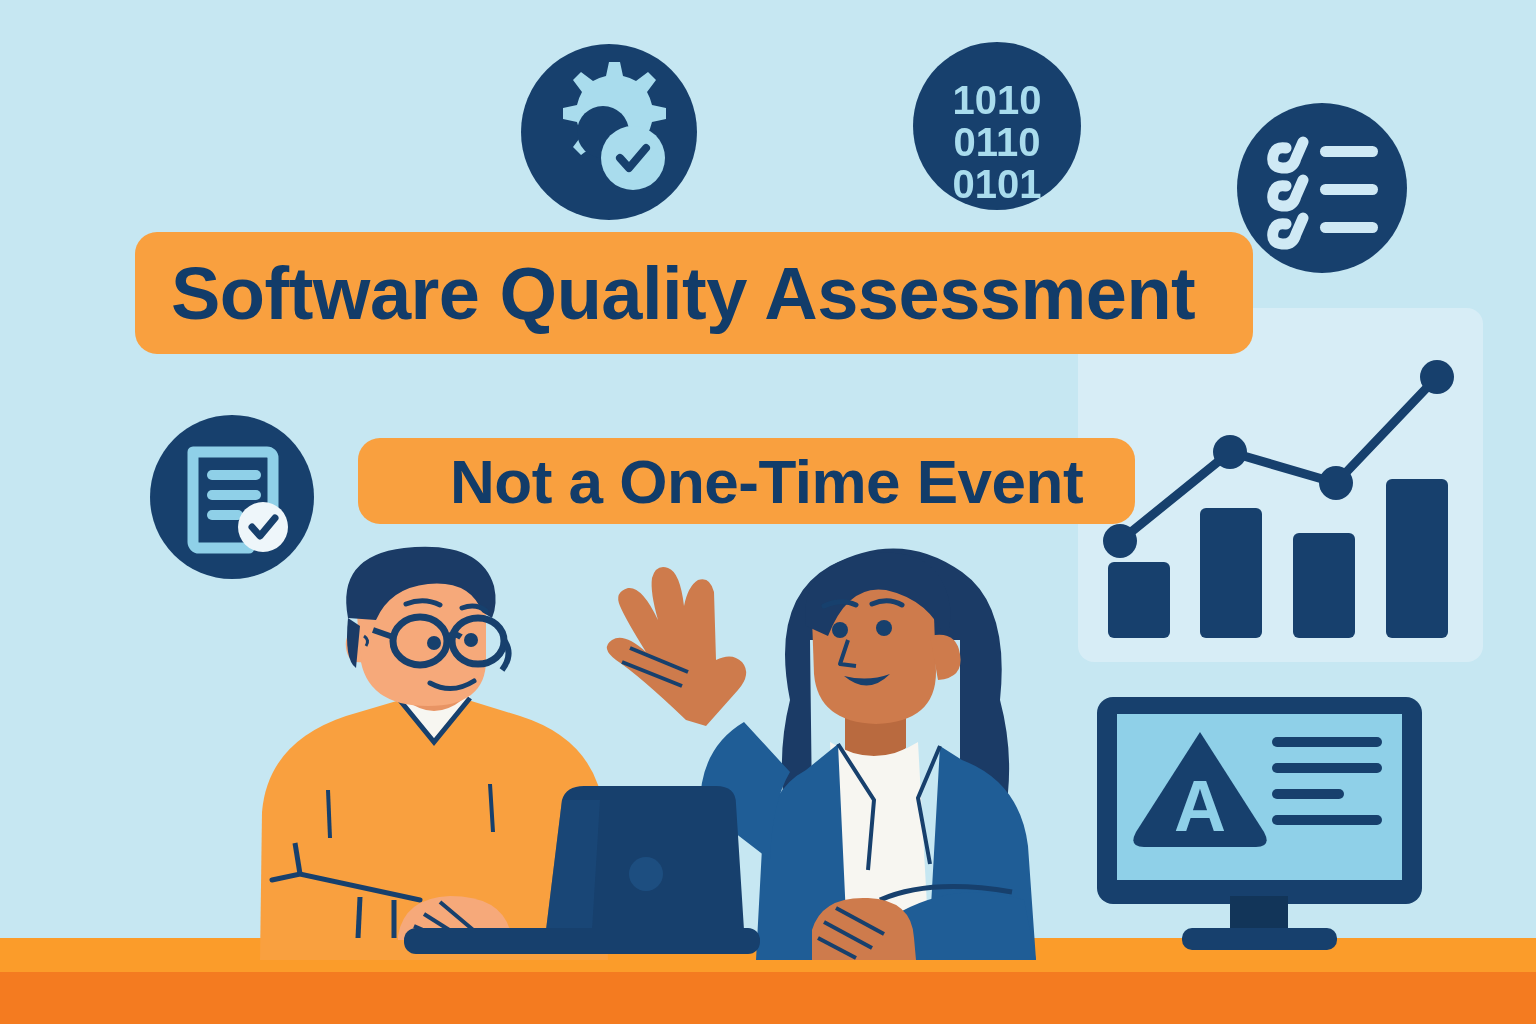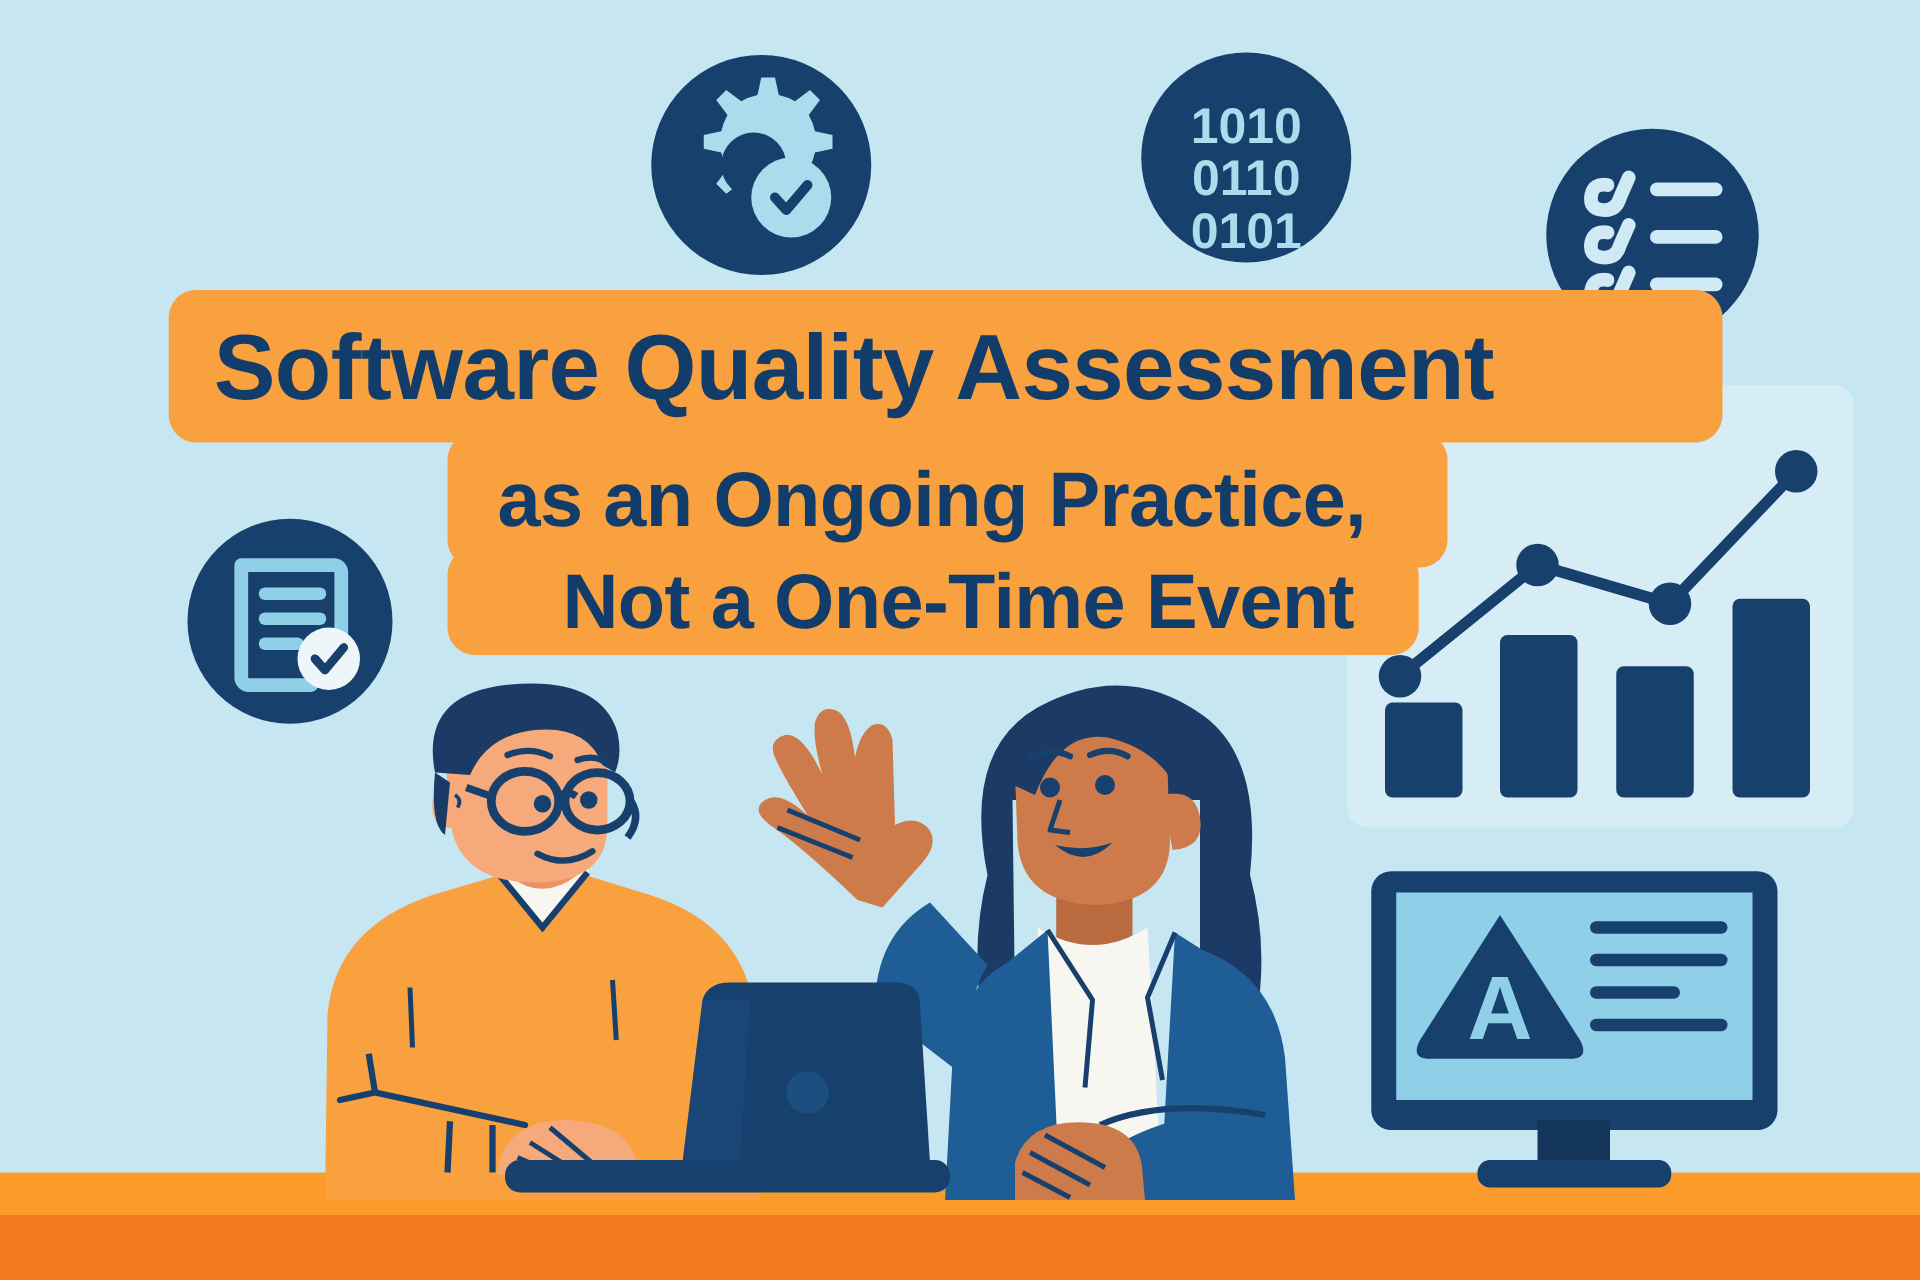--- a/index.html
+++ b/index.html
@@ -16,21 +16,21 @@
   #desk-front{left:0;top:972px;width:1536px;height:52px;background:#f47b20;}
 
   
   .title-block{
     background:#f9a03f;color:#123c69;
     font-weight:700;letter-spacing:-0.5px;
     display:flex;align-items:center;
     white-space:nowrap;
   }
   #title-line-1{
-    left:135px;top:232px;width:1243px;height:122px;
+    left:135px;top:232px;width:1118px;height:122px;
     border-radius:22px;
     font-size:74px;padding-left:36px;box-sizing:border-box;
   }
   #title-line-2{
     left:358px;top:346px;width:800px;height:108px;
     border-radius:22px;
     font-size:62px;padding-left:40px;box-sizing:border-box;
   }
   #title-line-3{
     left:358px;top:438px;width:777px;height:86px;
@@ -234,16 +234,15 @@
       <rect x="207" y="470" width="54" height="10" rx="5" fill="#8fd0e8"></rect>
       <rect x="207" y="490" width="54" height="10" rx="5" fill="#8fd0e8"></rect>
       <rect x="207" y="510" width="36" height="10" rx="5" fill="#8fd0e8"></rect>
       <circle cx="263" cy="527" r="25" fill="#eef6fa"></circle>
       <path d="M252 527 l8 9 15 -18" fill="none" stroke="#17406d" stroke-width="7" stroke-linecap="round" stroke-linejoin="round"></path>
     </g>
 
   </svg>
 
   <div class="abs title-block" id="title-line-1">Software Quality Assessment</div>
-  <div class="abs title-block" id="title-line-2">as an Ongoing Practice,</div>
   <div class="abs title-block" id="title-line-3">Not a One-Time Event</div>
 
 </div>
 
 </body></html>

